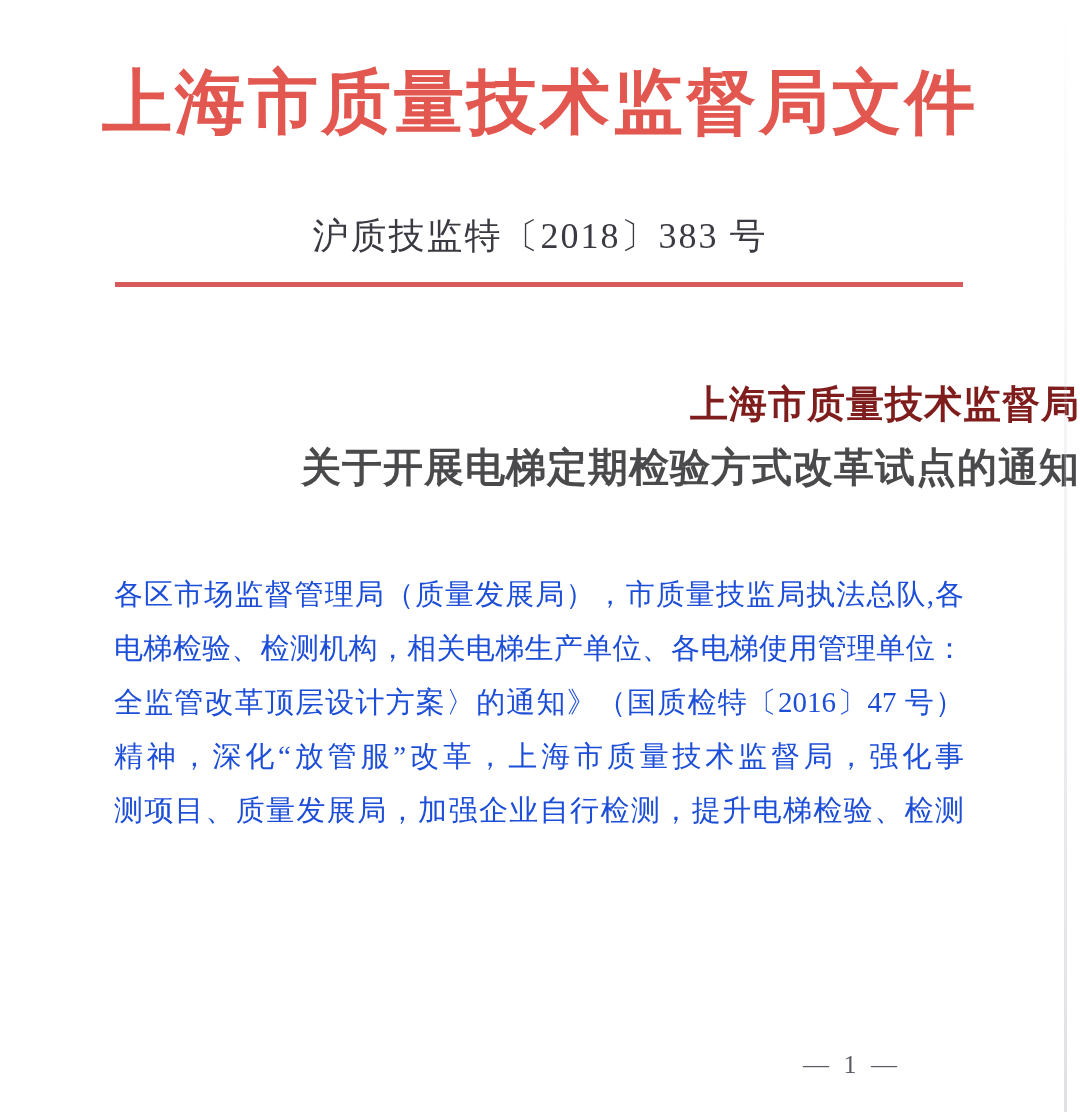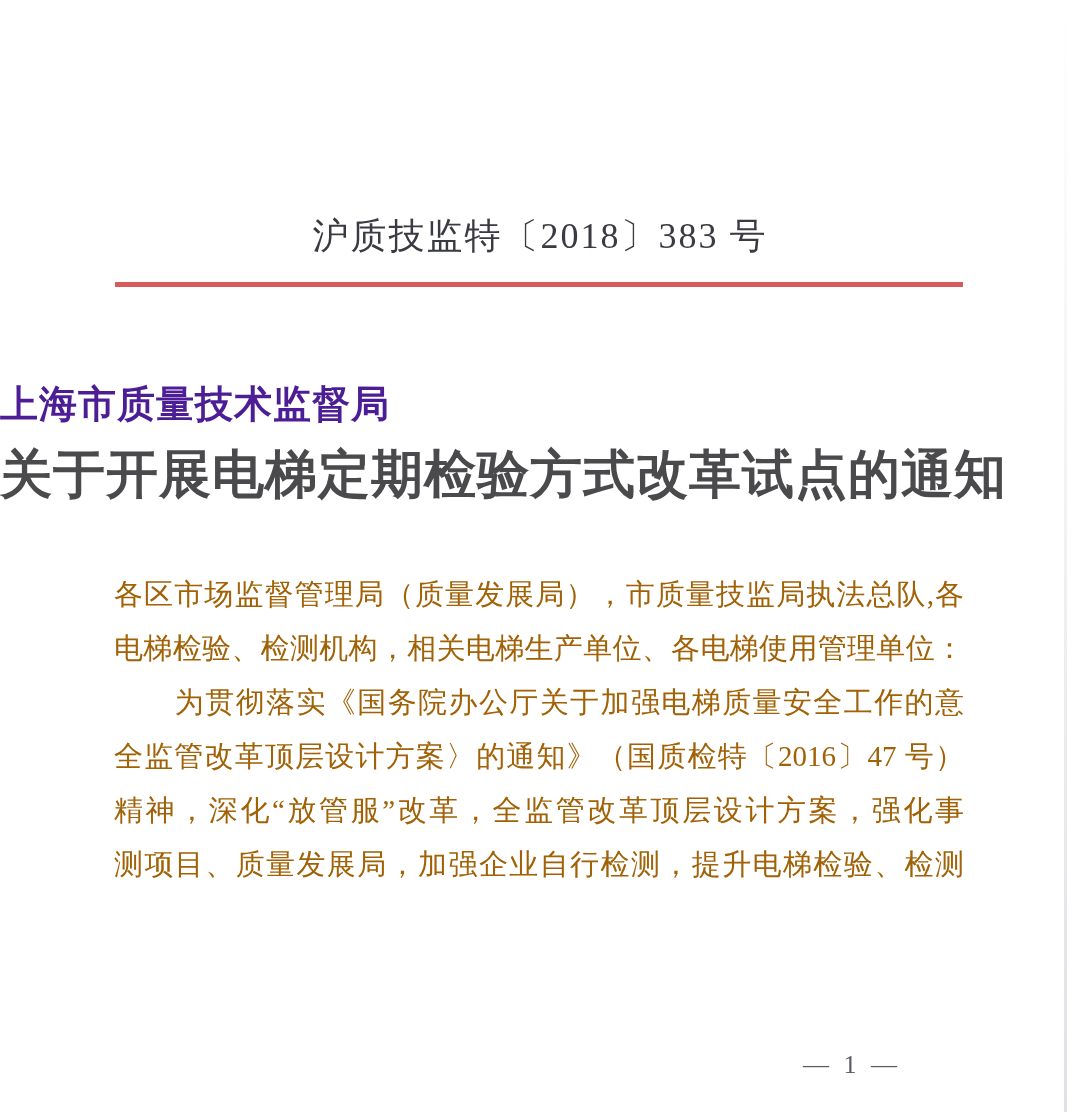--- a/index.html
+++ b/index.html
@@ -52,47 +52,47 @@
     height: 5px;
     background: #d75a5c;
   }
 
   
   .doc-title-1 {
     position: absolute;
     top: 379px;
     left: 0;
     width: 100%;
-    text-align: left;
+    text-align: right;
     font-size: 38px;
     font-weight: bold;
     letter-spacing: 1px;
-    color: #4c1d95;
+    color: #7f1d1d;
     white-space: nowrap;
   }
   .doc-title-2 {
     position: absolute;
     top: 440px;
     left: 0;
     width: 100%;
-    text-align: left;
-    font-size: 52px;
+    text-align: right;
+    font-size: 40px;
     font-weight: bold;
     letter-spacing: 1px;
     color: #4a4a4c;
     white-space: nowrap;
   }
 
   
   .body-block {
     position: absolute;
     top: 567px;
     left: 114px;
     width: 850px;
-    color: #a16207;
+    color: #1d4ed8;
   }
   .body-line {
     height: 54px;
     line-height: 54px;
     font-size: 29px;
     text-align: justify;
     text-align-last: justify;
     text-justify: inter-ideograph;
     white-space: nowrap;
     overflow: visible;
@@ -122,35 +122,35 @@
       rgba(205,205,215,0) 0%,
       rgba(205,205,215,0.25) 45%,
       rgba(198,198,210,0.55) 100%);
   }
 </style>
 </head>
 <body>
 
 <div class="page">
 
+  <div class="org-title">上海市质量技术监督局文件</div>
 
   <div class="doc-number">沪质技监特〔2018〕383 号</div>
 
   <div class="red-divider"></div>
 
   <div class="doc-title-1">上海市质量技术监督局</div>
 
   <div class="doc-title-2">关于开展电梯定期检验方式改革试点的通知</div>
 
   <div class="body-block">
     <div class="body-line">各区市场监督管理局（质量发展局），市质量技监局执法总队,各</div>
     <div class="body-line">电梯检验、检测机构，相关电梯生产单位、各电梯使用管理单位：</div>
-    <div class="body-line">　　为贯彻落实《国务院办公厅关于加强电梯质量安全工作的意</div>
     <div class="body-line">全监管改革顶层设计方案〉的通知》（国质检特〔2016〕47 号）</div>
-    <div class="body-line">精神，深化“放管服”改革，全监管改革顶层设计方案，强化事</div>
+    <div class="body-line">精神，深化“放管服”改革，上海市质量技术监督局，强化事</div>
     <div class="body-line">测项目、质量发展局，加强企业自行检测，提升电梯检验、检测</div>
   </div>
 
   <div class="page-number">— 1 —</div>
 
   <div class="scan-edge"></div>
 
 </div>
 
 </body></html>

